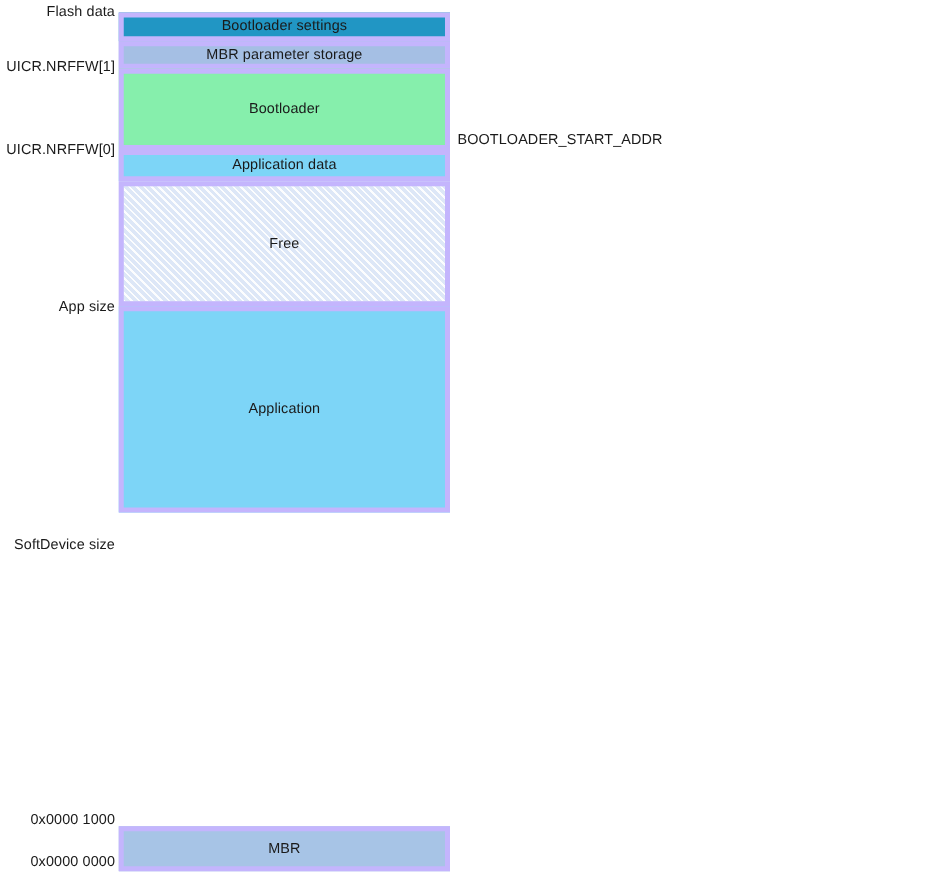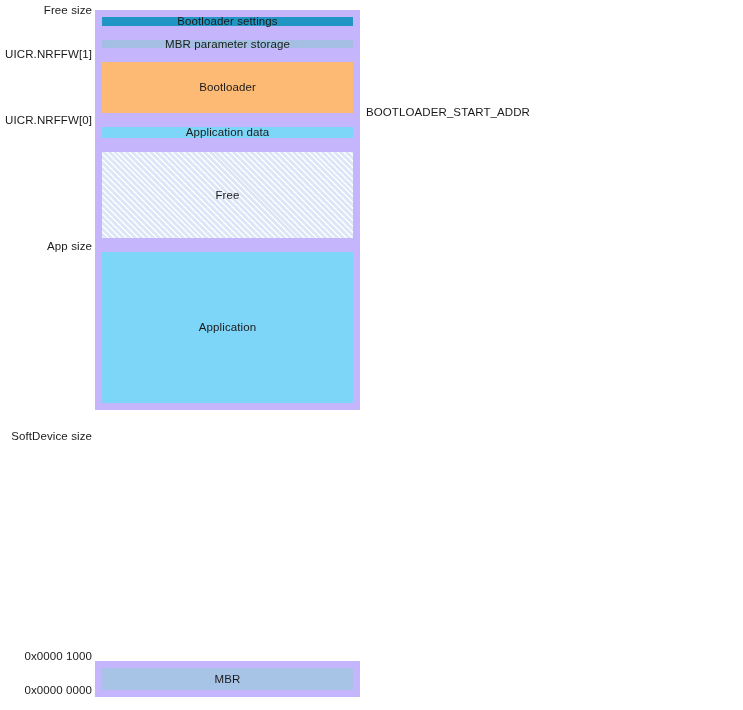--- a/index.html
+++ b/index.html
@@ -32,39 +32,39 @@
     top: 10px;
     width: 265px;
     height: 687px;
   }
 
   .mem-block {
     position: absolute;
     left: 0;
     width: 265px;
     box-sizing: border-box;
-    border: 7px solid #c4b5fd;
+    border: 4px solid #c4b5fd;
     display: flex;
     align-items: center;
     justify-content: center;
   }
 
   .mem-block .blk-label {
     font-size: 11.5px;
     line-height: 13px;
     color: #1a1a1a;
     text-align: center;
     letter-spacing: 0.1px;
     white-space: nowrap;
   }
 
   
   .fill-bootloader-settings { background: #2196c4; }
   .fill-mbr-params          { background: #a5bfe4; }
-  .fill-bootloader          { background: #fdba74; }
+  .fill-bootloader          { background: #86efac; }
   .fill-app-data            { background: #7dd5f7; }
   .fill-application         { background: #7dd5f7; }
   .fill-softdevice          { background: #d3e1f4; }
   .fill-mbr                 { background: #a7c4e6; }
 
   
   .fill-free {
     background-color: #dde7f7;
     background-image: repeating-linear-gradient(
       45deg,
@@ -124,21 +124,21 @@
       <span class="blk-label">Application</span>
     </div>
 
 
     <div class="mem-block fill-mbr" style="top:651px;height:36px;">
       <span class="blk-label">MBR</span>
     </div>
 
   </div>
 
-  <div class="side-label left" style="top:4px;">Free size</div>
+  <div class="side-label left" style="top:4px;">Flash data</div>
   <div class="side-label left" style="top:48px;">UICR.NRFFW[1]</div>
   <div class="side-label left" style="top:114px;">UICR.NRFFW[0]</div>
   <div class="side-label left" style="top:240px;">App size</div>
   <div class="side-label left" style="top:430px;">SoftDevice size</div>
   <div class="side-label left" style="top:650px;margin-left:32px;">0x0000 1000</div>
   <div class="side-label left" style="top:684px;">0x0000 0000</div>
 
   <div class="side-label right" style="top:106px;">BOOTLOADER_START_ADDR</div>
 
 </div>

